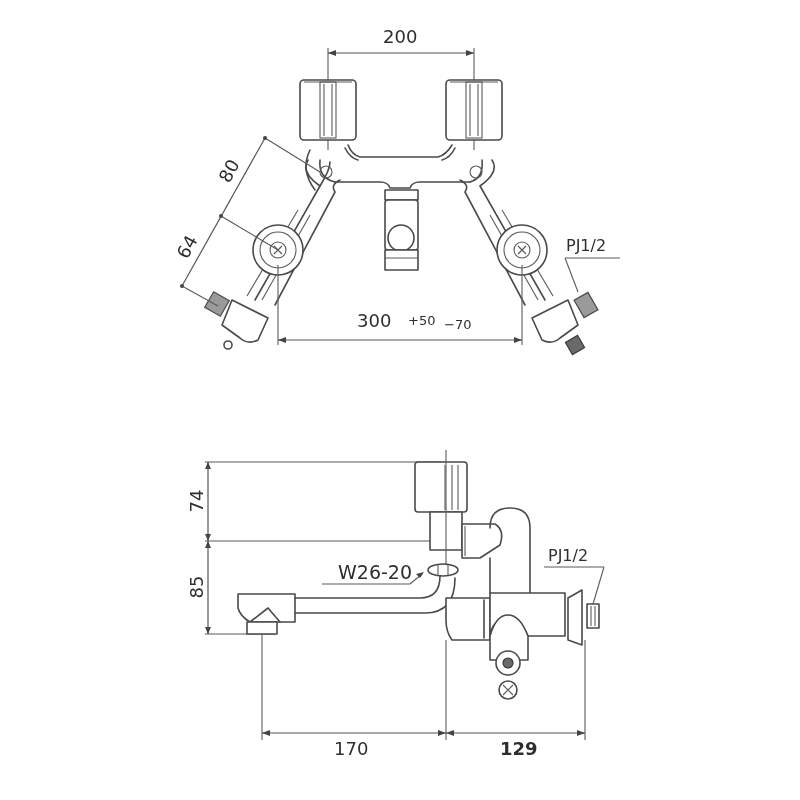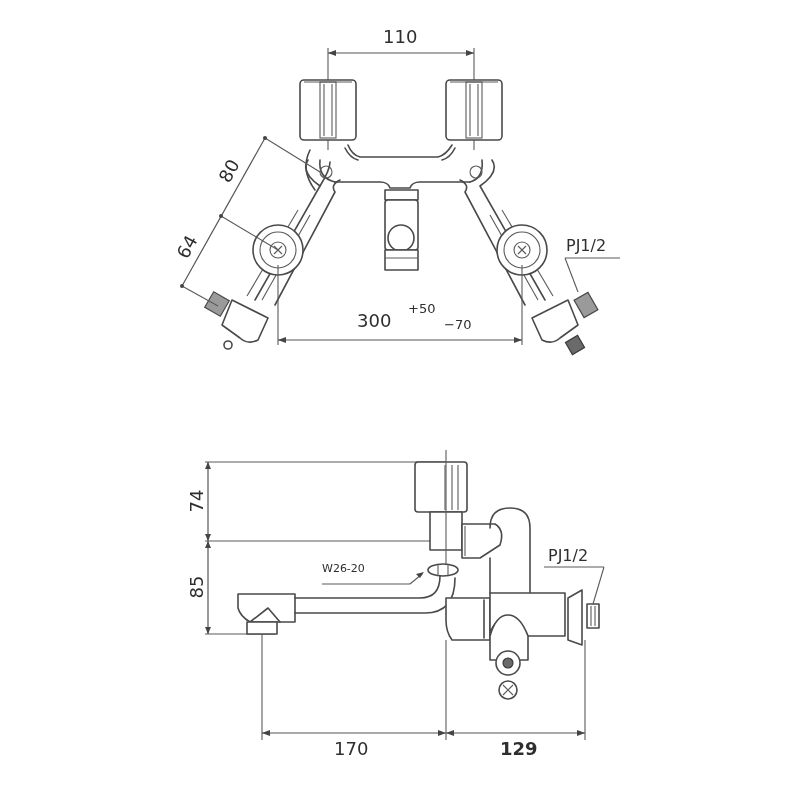--- a/index.html
+++ b/index.html
@@ -190,31 +190,31 @@
       <line class="thin" x1="585" y1="640" x2="585" y2="740"></line>
       <line class="dim" x1="262" y1="733" x2="585" y2="733"></line>
       <polygon class="arrow" points="262,733 270,730 270,736"></polygon>
       <polygon class="arrow" points="446,733 438,730 438,736"></polygon>
       <polygon class="arrow" points="446,733 454,730 454,736"></polygon>
       <polygon class="arrow" points="585,733 577,730 577,736"></polygon>
     </g>
   </g>
 </svg>
 
-<div class="lbl" style="left:383px; top:28px;">110</div>
+<div class="lbl" style="left:383px; top:28px;">200</div>
 
 <div class="lbl" style="left:218px; top:162px; transform:rotate(-62deg);">80</div>
 <div class="lbl" style="left:176px; top:238px; transform:rotate(-62deg);">64</div>
 
 <div class="lbl" style="left:357px; top:312px;">300</div>
-<div class="lbl lbl-sm" style="left:408px; top:302px;">+50</div>
+<div class="lbl lbl-sm" style="left:408px; top:314px;">+50</div>
 <div class="lbl lbl-sm" style="left:408px; top:318px;margin-left:36px;">−70</div>
 
 <div class="lbl lbl-sm" style="left:566px; top:238px; font-size:16px;">PJ1/2</div>
 
 <div class="lbl" style="left:186px; top:492px; transform:rotate(-90deg);">74</div>
 <div class="lbl" style="left:186px; top:578px; transform:rotate(-90deg);">85</div>
 
-<div class="lbl lbl-sm" style="left:322px; top:563px; font-size:11px;">W26-20</div>
+<div class="lbl lbl-sm" style="left:338px; top:563px; font-size:19px;">W26-20</div>
 <div class="lbl lbl-sm" style="left:548px; top:548px; font-size:16px;">PJ1/2</div>
 
 <div class="lbl" style="left:334px; top:740px;text-align:center;">170</div>
 <div class="lbl" style="left:500px; top:740px;font-weight:bold;">129</div>
 
 </body></html>

